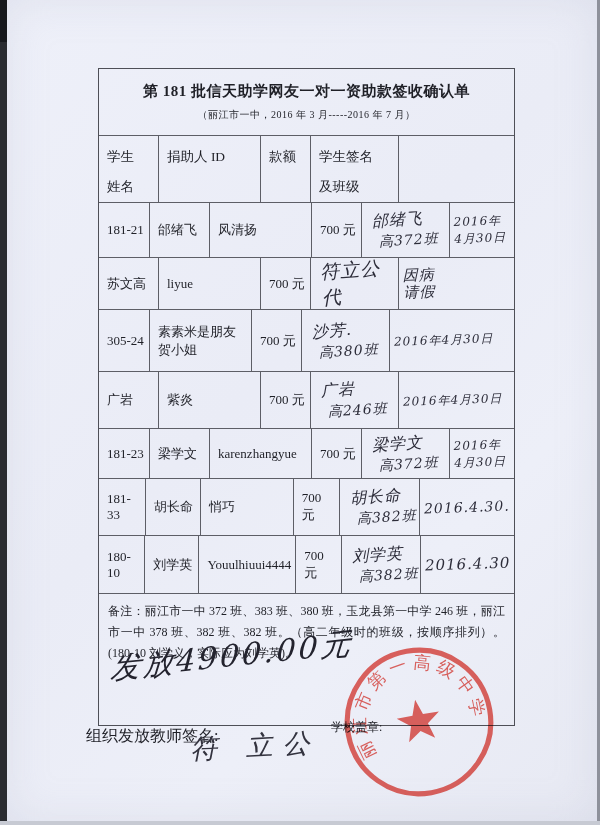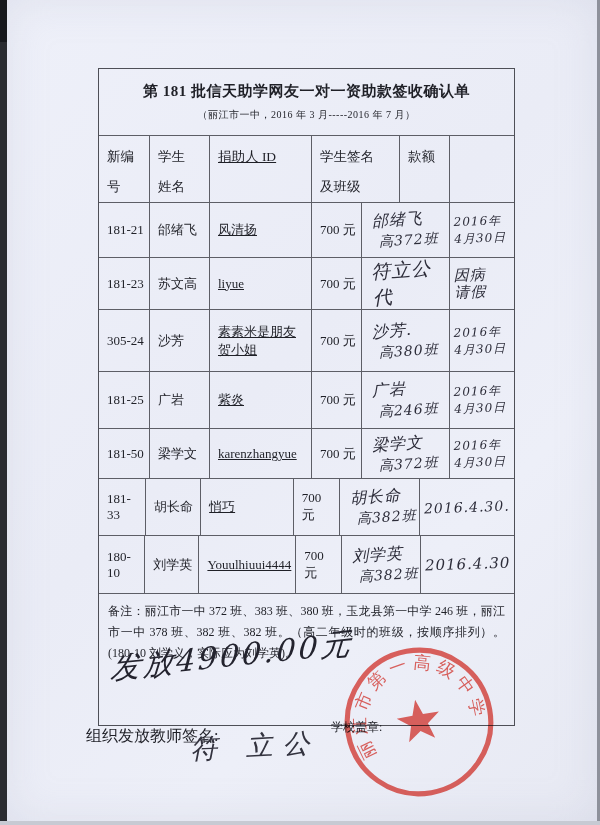--- a/index.html
+++ b/index.html
@@ -27,21 +27,21 @@
   }
   .title{font-size:15px;font-weight:600;letter-spacing:.5px;}
   .subtitle{font-size:10px;font-weight:500;letter-spacing:.5px;}
 
   .trow{display:flex;border-bottom:1px solid #5d5e66;box-sizing:border-box;}
   .td{
     border-right:1px solid #5d5e66;box-sizing:border-box;
     display:flex;align-items:center;padding:2px 4px 2px 8px;
     font-size:13px;overflow:visible;
   }
-  .c0{width:51px;} .c1{width:60px;} .c2{width:102px;text-decoration:underline;} .c3{width:50px;}
+  .c0{width:51px;} .c1{width:60px;} .c2{width:102px;} .c3{width:50px;}
   .c4{width:88px;} .c5{flex:1;border-right:none;}
   .hdr .td{font-size:13.5px;line-height:30px;align-items:flex-start;padding-top:6px;}
   .preline{white-space:pre-line;}
 
   .hw{
     font-family:"DejaVu Serif",serif;font-style:italic;color:#2d2d3a;
     letter-spacing:1px;
   }
   .sigcell{flex-direction:column;align-items:flex-start;justify-content:center;gap:1px;padding-left:10px;}
   .signame{font-size:16px;transform:rotate(-4deg);}
@@ -76,89 +76,85 @@
 <div class="paper">
 
   <div class="doc-table">
 
     <div class="title-box">
       <div class="title">第 181 批信天助学网友一对一资助款签收确认单</div>
       <div class="subtitle">（丽江市一中，2016 年 3 月-----2016 年 7 月）</div>
     </div>
 
     <div class="trow hdr" style="height:67px">
-      <div class="td c0 preline">新编号</div>
       <div class="td c1 preline">学生
 姓名</div>
       <div class="td c2 preline">捐助人 ID</div>
+      <div class="td c3 preline">款额</div>
       <div class="td c4 preline">学生签名
 及班级</div>
-      <div class="td c3 preline">款额</div>
     </div>
 
     <div class="trow" style="height:55px">
       <div class="td c0">181-21</div>
       <div class="td c1">邰绪飞</div>
       <div class="td c2 preline">风清扬</div>
       <div class="td c3">700 元</div>
       <div class="td c4 sigcell">
         <span class="hw signame">邰绪飞</span>
         <span class="hw sigclass">高372班</span>
       </div>
       <div class="td c5 datec">
         <span class="hw hwdate preline">2016年4月30日</span>
       </div>
     </div>
 
     <div class="trow" style="height:52px">
-      <div class="td c0">181-23</div>
       <div class="td c1">苏文高</div>
       <div class="td c2 preline">liyue</div>
       <div class="td c3">700 元</div>
       <div class="td c4 sigcell">
         <span class="hw signame" style="font-size:19px">符立公 代</span>
         <span class="hw sigclass"></span>
       </div>
       <div class="td c5 datec">
         <span class="hw hwdate preline" style="font-size:15px">因病
 请假</span>
       </div>
     </div>
 
     <div class="trow" style="height:62px">
       <div class="td c0">305-24</div>
-      <div class="td c1">沙芳</div>
       <div class="td c2 preline">素素米是朋友
 贺小姐</div>
       <div class="td c3">700 元</div>
       <div class="td c4 sigcell">
         <span class="hw signame">沙芳.</span>
         <span class="hw sigclass">高380班</span>
       </div>
       <div class="td c5 datec">
         <span class="hw hwdate preline">2016年4月30日</span>
       </div>
     </div>
 
     <div class="trow" style="height:57px">
-      <div class="td c0">181-25</div>
       <div class="td c1">广岩</div>
       <div class="td c2 preline">紫炎</div>
       <div class="td c3">700 元</div>
       <div class="td c4 sigcell">
         <span class="hw signame">广岩</span>
         <span class="hw sigclass">高246班</span>
       </div>
       <div class="td c5 datec">
         <span class="hw hwdate preline">2016年4月30日</span>
       </div>
     </div>
 
     <div class="trow" style="height:50px">
-      <div class="td c0">181-50</div>
+      <div class="td c0">181-23</div>
       <div class="td c1">梁学文</div>
       <div class="td c2 preline">karenzhangyue</div>
       <div class="td c3">700 元</div>
       <div class="td c4 sigcell">
         <span class="hw signame">梁学文</span>
         <span class="hw sigclass">高372班</span>
       </div>
       <div class="td c5 datec">
         <span class="hw hwdate preline">2016年4月30日</span>
       </div>

